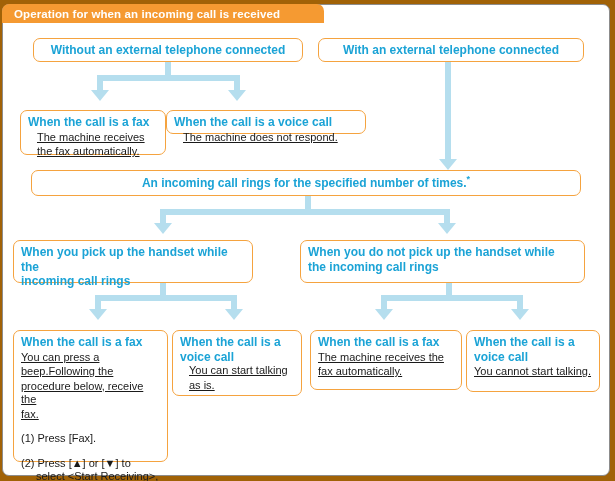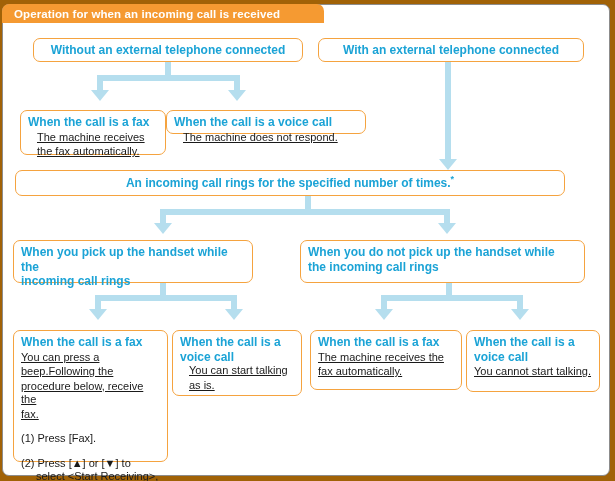--- a/index.html
+++ b/index.html
@@ -141,21 +141,21 @@
     <p class="node-title">When the call is a fax</p>
     <p class="node-body indent">The machine receives</p>
     <p class="node-body indent">the fax automatically.</p>
   </div>
 
   <div class="node" style="left:166px; top:110px; width:200px; height:24px;">
     <p class="node-title">When the call is a voice call</p>
     <p class="node-body indent">The machine does not respond.</p>
   </div>
 
-  <div class="node" style="left:15px; top:170px; width:550px; height:26px; display:flex; align-items:center; justify-content:center;">
+  <div class="node" style="left:31px; top:170px; width:550px; height:26px; display:flex; align-items:center; justify-content:center;">
     <p class="node-title centered">
       <span>An incoming call rings for the specified number of times.</span><span class="sup-mark">*</span>
     </p>
   </div>
 
   <div class="conn" style="left:305px; top:196px; width:6px; height:13px;"></div>
   <div class="conn" style="left:160px; top:209px; width:290px; height:6px;"></div>
   <div class="conn" style="left:160px; top:209px; width:6px; height:14px;"></div>
   <div class="conn" style="left:444px; top:209px; width:6px; height:14px;"></div>
   <div class="arrow-head" style="left:154px; top:223px;"></div>

